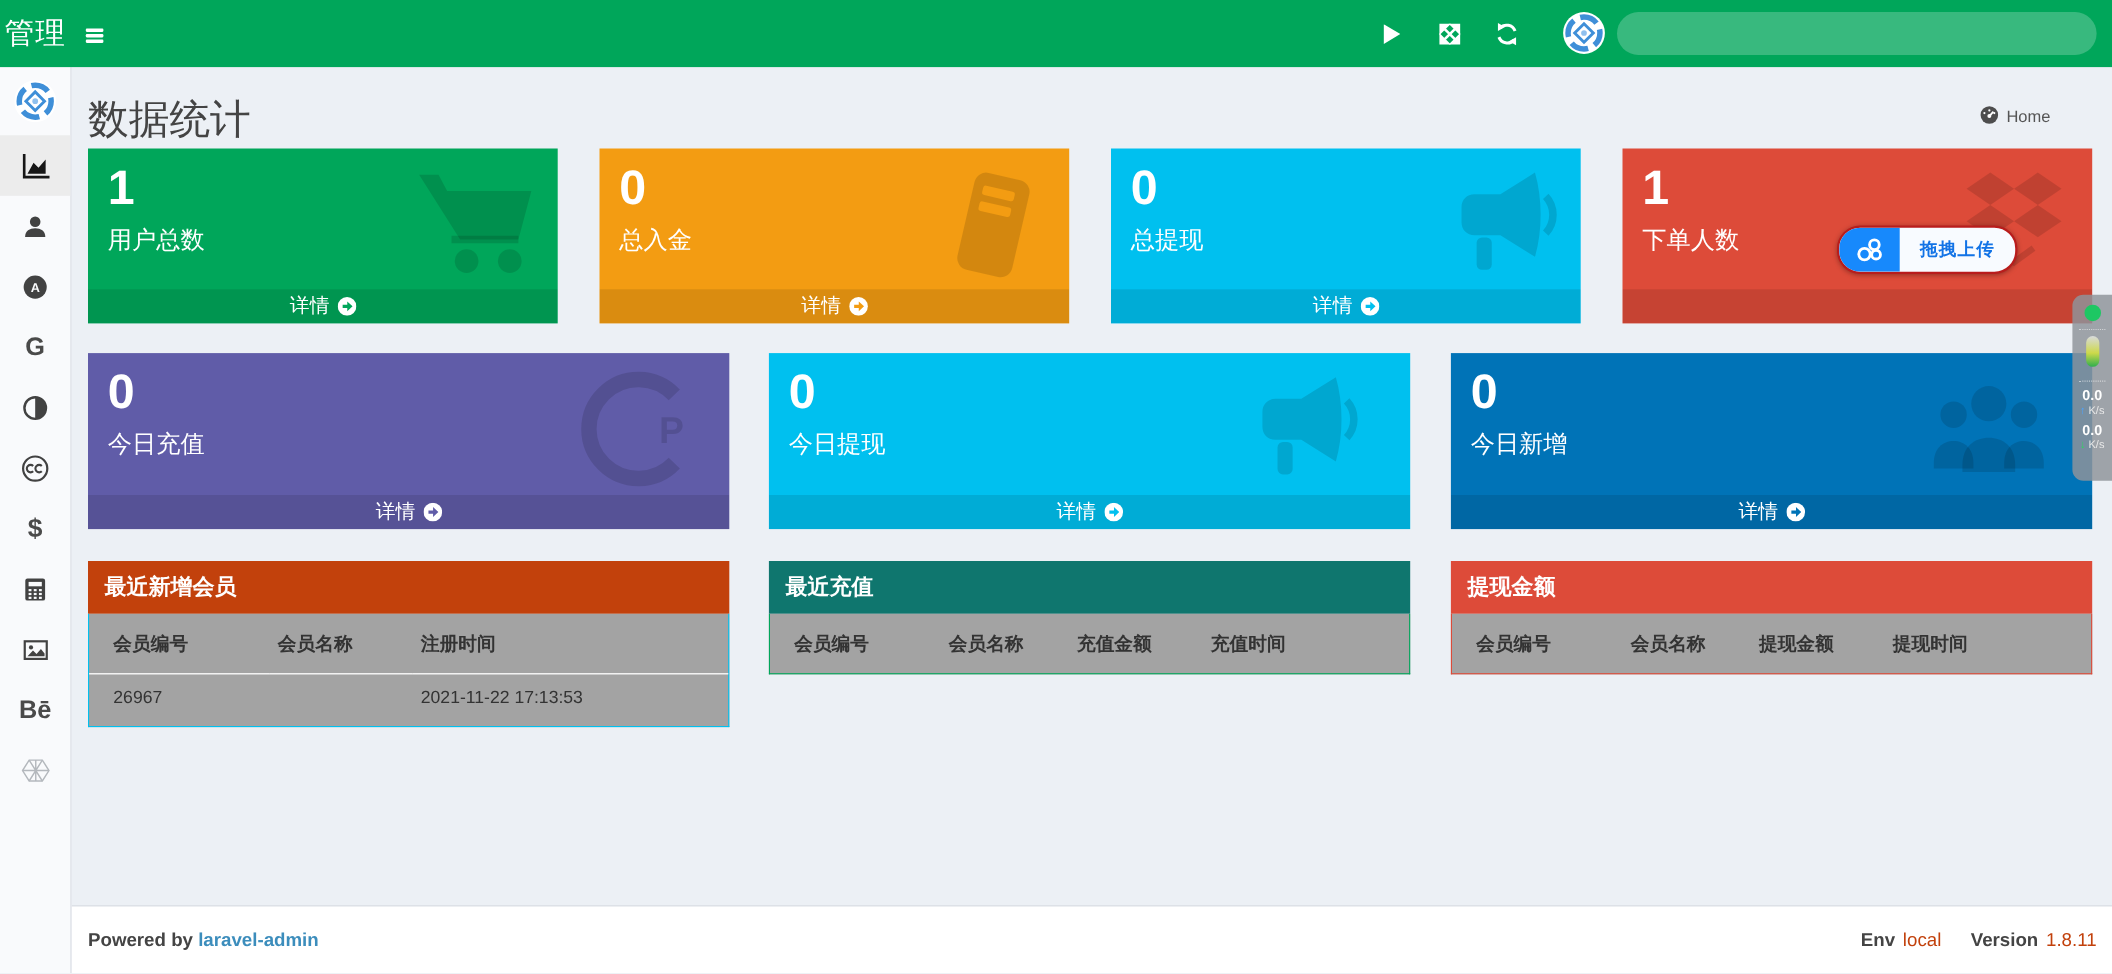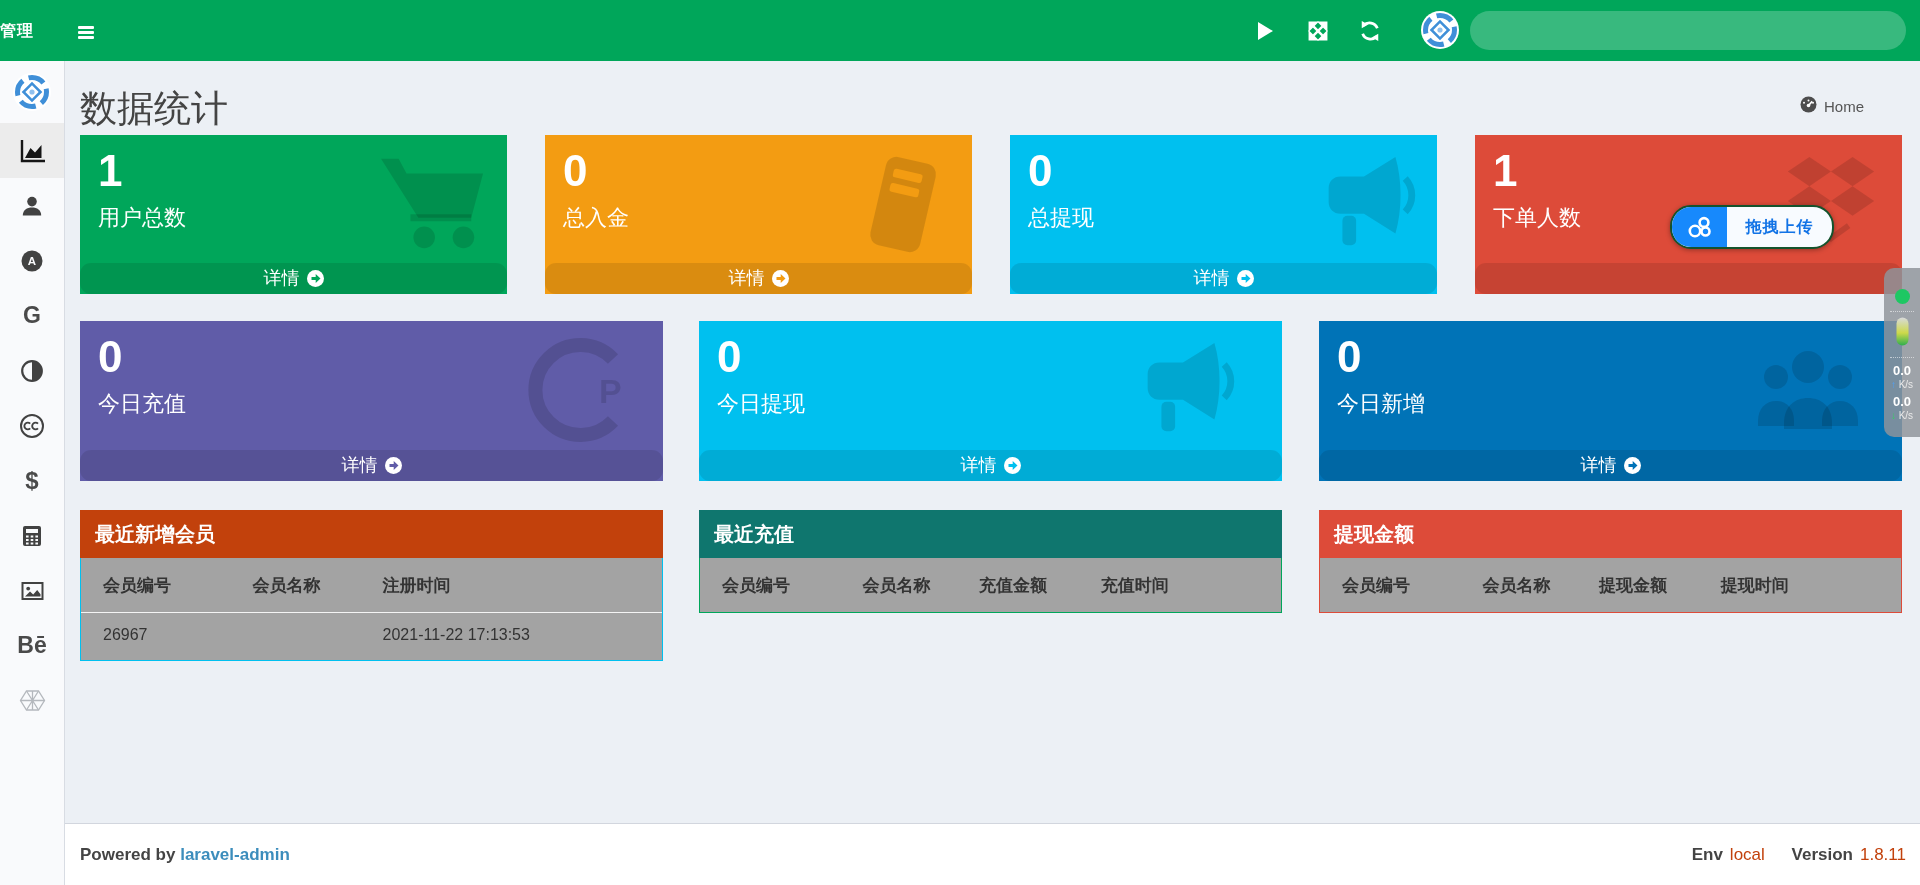--- a/index.html
+++ b/index.html
@@ -1,21 +1,21 @@
 <!DOCTYPE html>
 <html><head>
 <meta charset="utf-8">
 <style>
   html,body{margin:0;padding:0;background:#ecf0f5;font-family:"Liberation Sans",sans-serif;}
   #app{position:relative;width:1920px;height:885px;overflow:hidden;background:#ecf0f5;}
 
   
   .navbar{position:absolute;left:0;top:0;width:1920px;height:61px;background:#00a65a;z-index:20;}
-  .brand{position:absolute;left:0;top:0;width:64px;height:61px;line-height:61px;text-align:left;
-         color:#fff;font-size:16px;font-weight:bold;letter-spacing:1px;cursor:pointer;}
+  .brand{position:absolute;left:0;top:0;width:64px;height:61px;line-height:61px;text-align:center;
+         color:#fff;font-size:27px;font-weight:normal;letter-spacing:1px;cursor:pointer;}
   .hamburger{position:absolute;left:64px;top:0;width:46px;height:61px;cursor:pointer;}
   .hamburger i{position:absolute;left:14px;width:16px;height:2.5px;background:#fff;border-radius:1px;}
   .hamburger i:nth-child(1){top:26px}.hamburger i:nth-child(2){top:31px}.hamburger i:nth-child(3){top:36px}
   .nav-btn{position:absolute;top:0;height:61px;width:40px;display:flex;align-items:center;justify-content:center;cursor:pointer;}
   .nav-avatar{position:absolute;top:11px;left:1421px;width:38px;height:38px;border-radius:50%;cursor:pointer;}
   .nav-search{position:absolute;top:11px;left:1470px;width:436px;height:39px;border-radius:20px;
               background:rgba(255,255,255,0.22);cursor:text;}
 
   
   .sidebar{position:absolute;left:0;top:61px;width:64px;height:824px;background:#f9fafc;
@@ -33,49 +33,49 @@
   
   .card{position:absolute;top:135px;width:427px;height:159px;color:#fff;overflow:hidden;z-index:5;}
   .card.wide{top:321px;width:583px;height:160px;}
   .c-green{background:#00a65a}.c-orange{background:#f39c12}.c-aqua{background:#00c0ef}
   .c-red{background:#dd4b39}.c-purple{background:#605ca8}.c-blue{background:#0073b7}
   .card-value{margin:13px 0 0 18px;font-size:44px;font-weight:bold;line-height:1.05;}
   .card-label{margin:9px 0 0 18px;font-size:22px;}
   .card-bg-icon{position:absolute;right:14px;top:16px;}
   .card-footer{position:absolute;left:0;right:0;bottom:0;height:31px;background:rgba(0,0,0,0.1);
                color:#fff;font-size:18px;text-align:center;line-height:31px;text-decoration:none;cursor:pointer;
-               display:flex;align-items:center;justify-content:center;gap:7px;border-radius:11px;}
+               display:flex;align-items:center;justify-content:center;gap:7px;}
   .bgfill{fill:rgba(0,0,0,0.13);}
   .bgstroke{stroke:rgba(0,0,0,0.13);fill:none;}
 
   
   .panel{position:absolute;top:510px;width:583px;z-index:5;}
   .panel-head{height:48px;line-height:48px;padding-left:15px;color:#fff;font-size:20px;font-weight:bold;}
   .h-aqua{background:#c2410c}.h-green{background:#0f766e}.h-red{background:#dd4b39}
   .panel-body{background:#a3a3a3;border:1px solid;border-top:none;}
   .b-aqua{border-color:#00c0ef}.b-green{border-color:#00a65a}.b-red{border-color:#dd4b39}
   .panel table{width:100%;border-collapse:collapse;table-layout:fixed;}
   .panel th{text-align:left;font-size:17px;color:#333;padding:16px 8px 15px;}
   .panel td{font-size:16px;color:#333;padding:13px 8px 16px;}
   .panel th:first-child,.panel td:first-child{padding-left:22px;}
   .t3 th:nth-child(1){width:26%}.t3 th:nth-child(2){width:22%}.t3 th:nth-child(3){width:52%}
   .t4 th:nth-child(1){width:25%}.t4 th:nth-child(2){width:20%}.t4 th:nth-child(3){width:21%}.t4 th:nth-child(4){width:34%}
   .rule th{border-bottom:1px solid #f4f4f4;}
 
   
   .upload-pill{position:absolute;left:1670px;top:205px;width:160px;height:40px;border-radius:21px;
-               border:2px solid #14532d;background:#f8fbff;display:flex;overflow:hidden;z-index:40;
+               border:2px solid #b91c1c;background:#f8fbff;display:flex;overflow:hidden;z-index:40;
                box-shadow:0 1px 5px rgba(0,0,0,0.35);cursor:pointer;}
   .upload-left{width:55px;background:#1789fc;display:flex;align-items:center;justify-content:center;}
   .upload-label{flex:1;display:flex;align-items:center;justify-content:center;
                 color:#1273e6;font-size:16px;font-weight:bold;letter-spacing:1px;}
 
   
   .speed{position:absolute;left:1884px;top:268px;width:36px;height:169px;background:rgba(143,148,154,0.84);
-         border-radius:10px 0 0 10px;z-index:60;display:flex;flex-direction:column;align-items:center;cursor:move;justify-content:center;}
+         border-radius:10px 0 0 10px;z-index:60;display:flex;flex-direction:column;align-items:center;cursor:move;}
   .speed .dot{width:15px;height:15px;border-radius:50%;background:#1ec763;margin-top:9px;}
   .speed .sep{width:24px;border-top:1px dotted rgba(255,255,255,0.55);margin:7px 0 5px;}
   .spd-val{color:#fff;font-size:13px;font-weight:bold;line-height:15px;}
   .spd-unit{font-size:10px;color:#e9e9e9;line-height:13px;margin-bottom:3px;}
   .arrow-up{color:#4aa3ff;font-weight:bold;}
   .arrow-down{color:#35d064;font-weight:bold;}
 
   
   .footer{position:absolute;left:65px;right:0;top:823px;height:61px;background:#fff;
           border-top:1px solid #d2d6de;font-size:17px;color:#444;z-index:5;}

